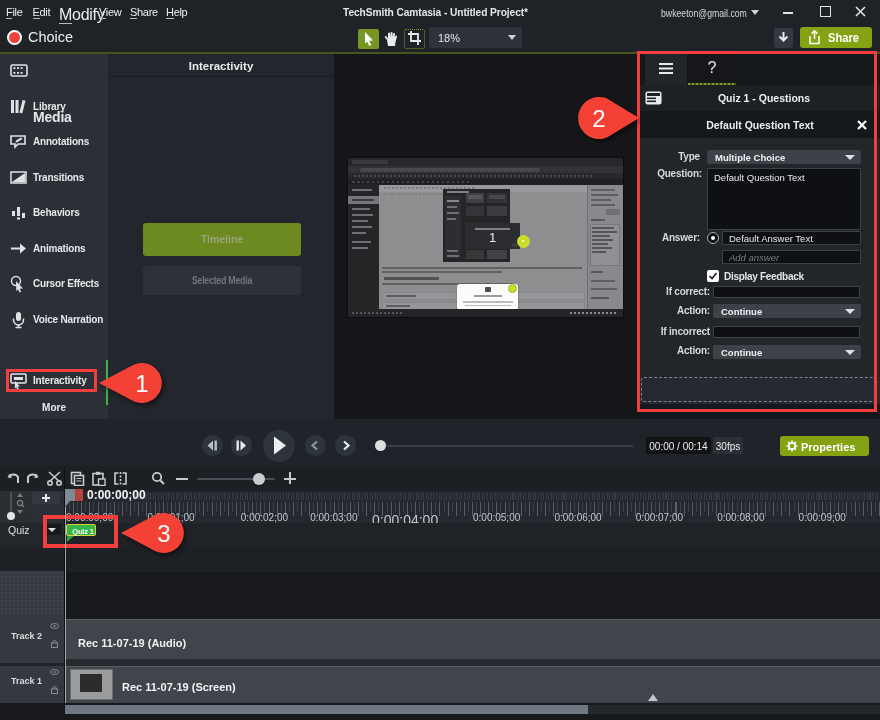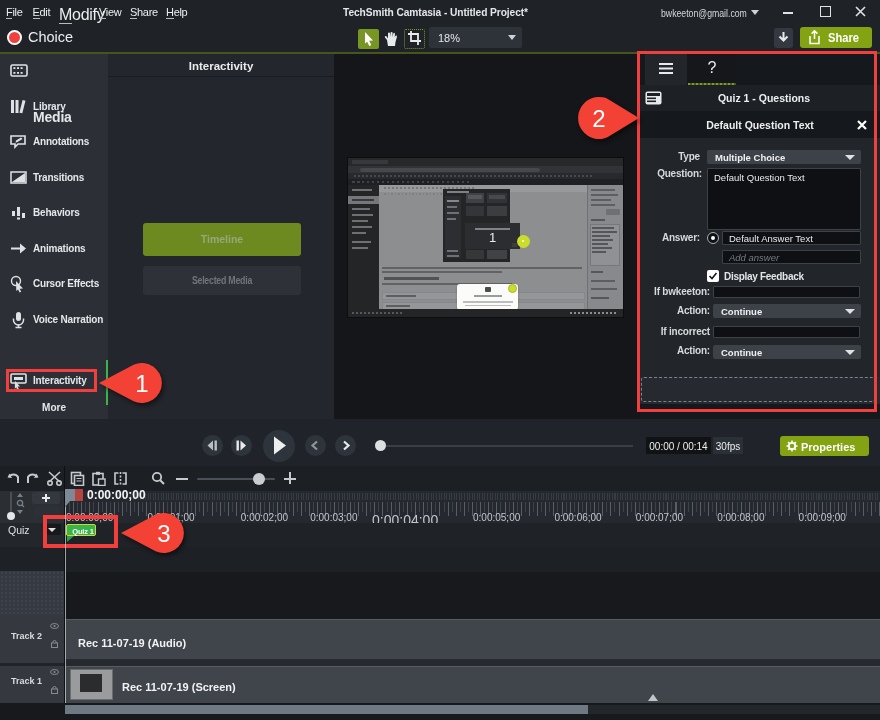--- a/index.html
+++ b/index.html
@@ -264,21 +264,21 @@
       <div class="ab" style="left:711px;top:236px;width:4px;height:4px;border-radius:50%;background:#fff;"></div>
       <div class="ab" style="left:722px;top:231px;width:139px;height:14px;background:#0e1013;border:1px solid #3d4249;box-sizing:border-box;border-radius:1px;"></div>
       <div class="ab" style="left:729px;top:233px;font-size:9.5px;color:#e8eaec;">Default Answer Text</div>
       <div class="ab" style="left:722px;top:250px;width:139px;height:14px;background:#0e1013;border:1px solid #3d4249;box-sizing:border-box;border-radius:1px;"></div>
       <div class="ab" style="left:729px;top:252px;font-size:9.5px;color:#767d84;font-style:italic;">Add answer</div>
       <div class="ab" style="left:707px;top:270px;width:12px;height:12px;background:#fff;border-radius:2px;"></div>
       <svg class="ab" style="left:708px;top:271px;" width="10" height="10">
         <path d="M1.5 5 L4 7.5 L8.5 2" stroke="#15181c" stroke-width="1.6" fill="none"></path>
       </svg>
       <div class="ab b" style="left:724px;top:271px;font-size:10px;letter-spacing:-0.3px;color:#e3e5e8;">Display Feedback</div>
-      <div class="ab b" style="left:620px;top:286px;width:90px;text-align:right;font-size:10px;letter-spacing:-0.2px;color:#d6d9dc;">If bwkeeton:</div>
+      <div class="ab b" style="left:620px;top:286px;width:90px;text-align:right;font-size:10px;letter-spacing:-0.2px;color:#d6d9dc;">If correct:</div>
       <div class="ab" style="left:713px;top:286px;width:147px;height:12px;background:#0e1013;border:1px solid #3d4249;box-sizing:border-box;border-radius:1px;"></div>
       <div class="ab b" style="left:620px;top:305px;width:90px;text-align:right;font-size:10px;letter-spacing:-0.2px;color:#d6d9dc;">Action:</div>
       <div class="ab" style="left:713px;top:304px;width:148px;height:14px;background:#3d4249;border-radius:2px;"></div>
       <div class="ab b" style="left:721px;top:306px;font-size:9.5px;color:#eef0f2;">Continue</div>
       <div class="ab" style="left:845px;top:309px;width:0;height:0;border-left:5px solid transparent;border-right:5px solid transparent;border-top:5.5px solid #dfe2e4;"></div>
       <div class="ab b" style="left:620px;top:326px;width:90px;text-align:right;font-size:10px;letter-spacing:-0.2px;color:#d6d9dc;">If incorrect</div>
       <div class="ab" style="left:713px;top:326px;width:147px;height:12px;background:#0e1013;border:1px solid #3d4249;box-sizing:border-box;border-radius:1px;"></div>
       <div class="ab b" style="left:620px;top:345px;width:90px;text-align:right;font-size:10px;letter-spacing:-0.2px;color:#d6d9dc;">Action:</div>
       <div class="ab" style="left:713px;top:345px;width:148px;height:14px;background:#3d4249;border-radius:2px;"></div>
       <div class="ab b" style="left:721px;top:347px;font-size:9.5px;color:#eef0f2;">Continue</div>

